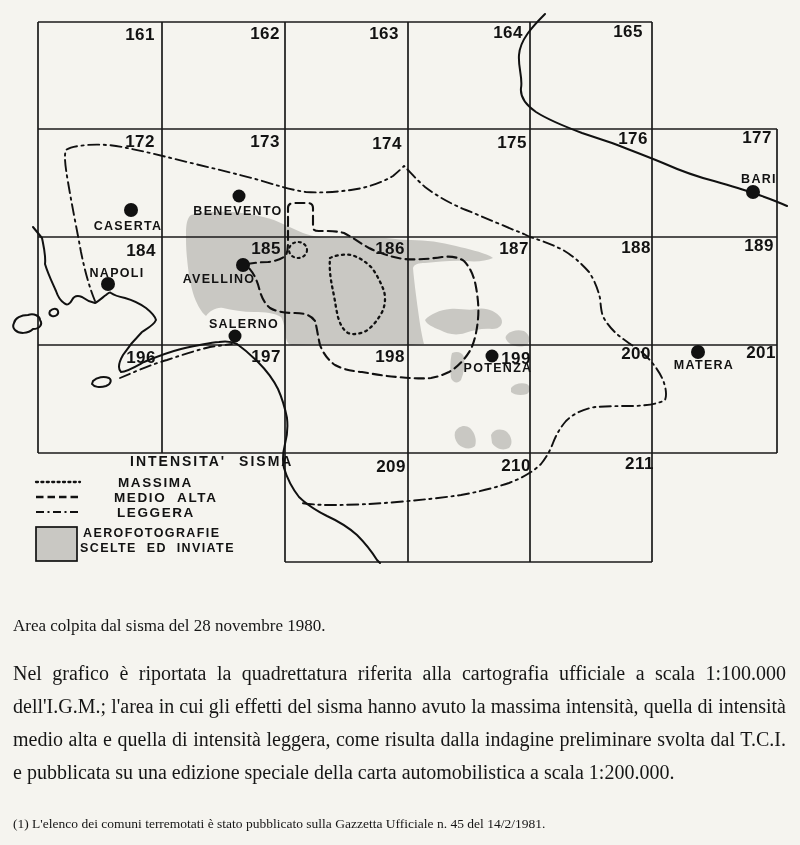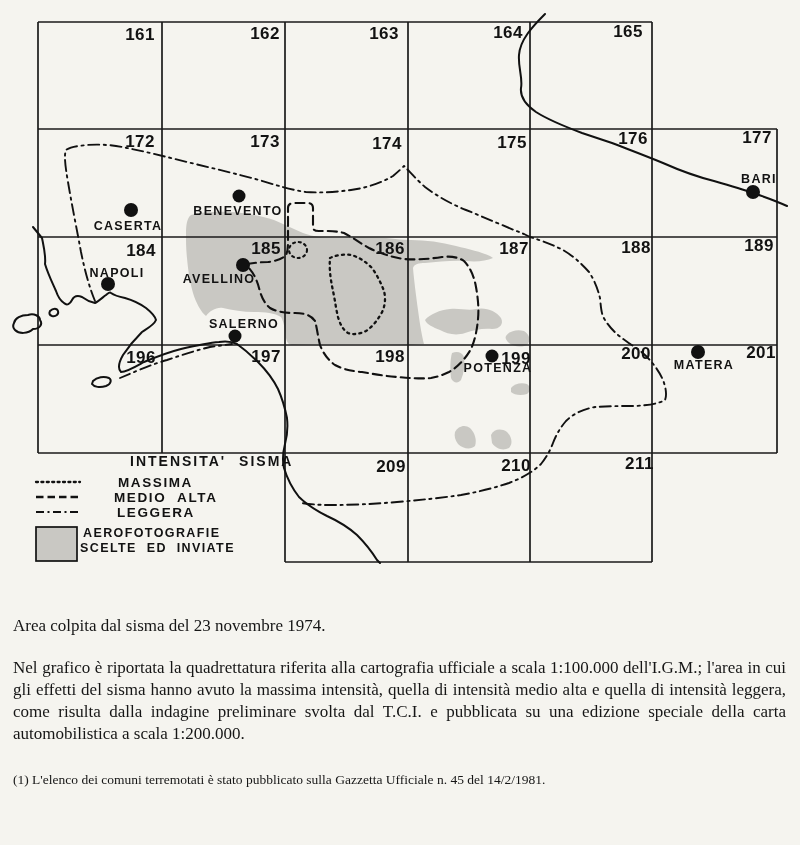--- a/index.html
+++ b/index.html
@@ -23,22 +23,22 @@
     padding:0 14px 0 13px;
     font-family:"Liberation Serif",serif;
     color:#161616;
   }
   .cap-title{
     margin:16px 0 0 0;
     font-size:17px;
   }
   .cap-body{
     margin:21px 0 0 0;
-    font-size:17px;
-    line-height:22px;
+    font-size:20px;
+    line-height:33px;
     text-align:justify;
   }
   .cap-body.cont{margin:0;}
   .footnote{
     margin:27px 0 0 0;
     font-size:13.5px;
   }
 </style>
 </head>
 <body>
@@ -158,16 +158,16 @@
     <line x1="36" y1="512" x2="80" y2="512" stroke="#111" stroke-width="2" stroke-dasharray="8 3.5 2 3.5"></line>
     <text class="legend-label" x="117" y="517">LEGGERA</text>
 
     <rect x="36" y="527" width="41" height="34" fill="#c9c8c3" stroke="#111" stroke-width="1.7"></rect>
     <text class="legend-label2" x="83" y="537">AEROFOTOGRAFIE</text>
     <text class="legend-label2" x="80" y="552">SCELTE ED INVIATE</text>
   </g>
 </svg>
 
 <div class="captions">
-  <p class="cap-title">Area colpita dal sisma del 23 novembre 1974.</p>
+  <p class="cap-title">Area colpita dal sisma del 28 novembre 1980.</p>
   <p class="cap-body">Nel grafico è riportata la quadrettatura riferita alla cartografia ufficiale a scala 1:100.000 dell'I.G.M.; l'area in cui gli effetti del sisma hanno avuto la massima intensità, quella di intensità medio alta e quella di intensità leggera, come risulta dalla indagine preliminare svolta dal T.C.I. e pubblicata su una edizione speciale della carta automobilistica a scala 1:200.000.</p>
   <p class="footnote">(1)  L'elenco dei comuni terremotati è stato pubblicato sulla Gazzetta Ufficiale n. 45 del 14/2/1981.</p>
 </div>
 
 </body></html>

